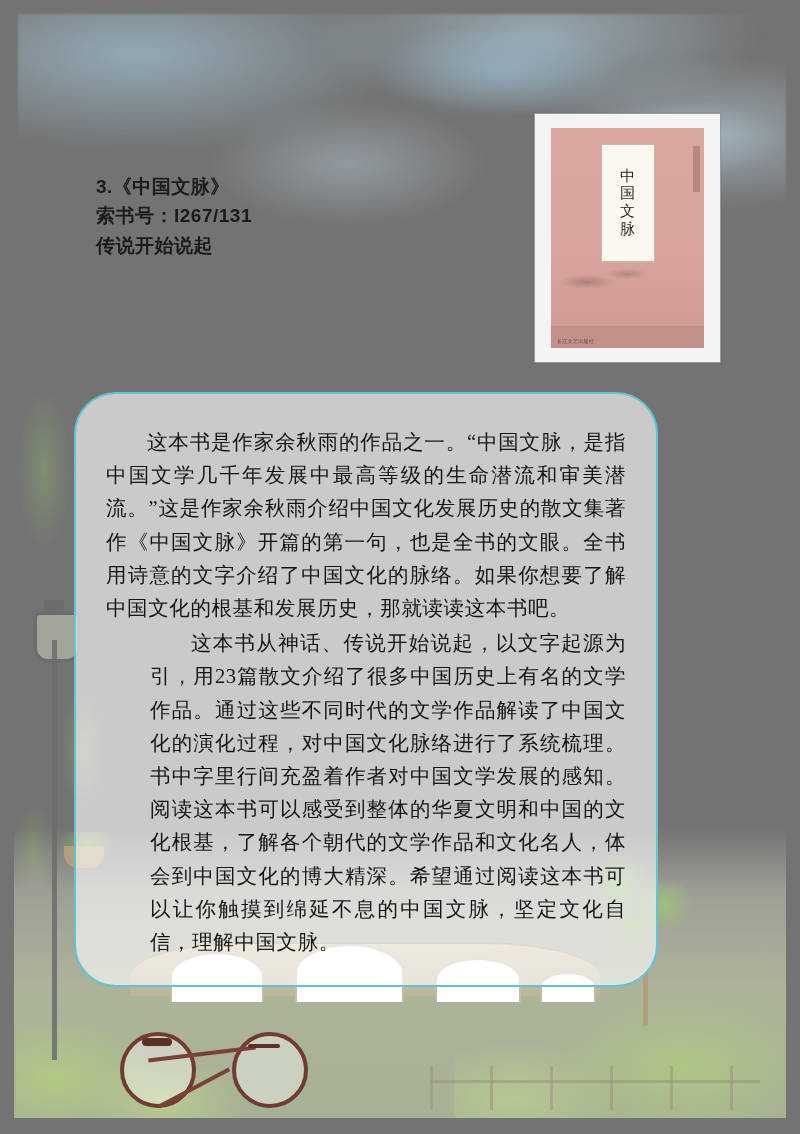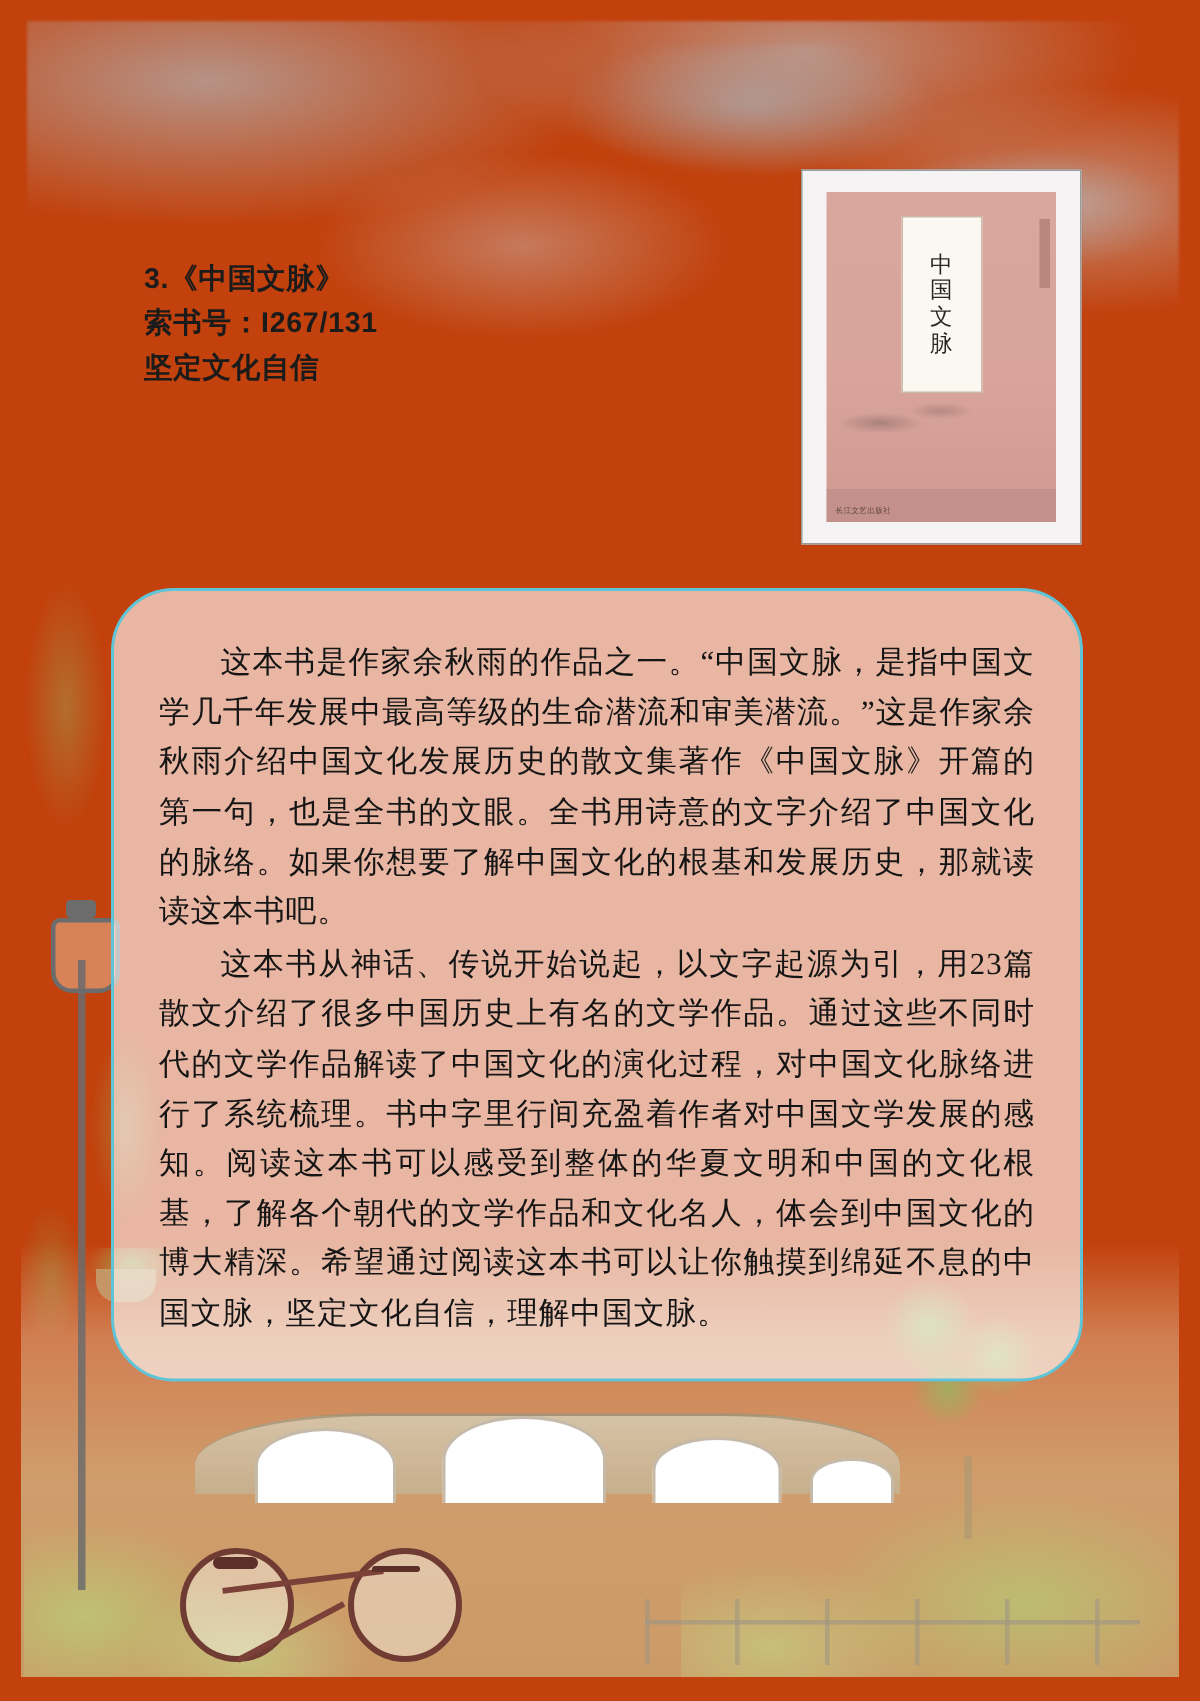--- a/index.html
+++ b/index.html
@@ -8,21 +8,21 @@
     background: #ffffff;
   }
   body {
     font-family: "Liberation Sans", sans-serif;
   }
   .page {
     position: relative;
     width: 800px;
     height: 1134px;
     overflow: hidden;
-    background: #c2410c;
+    background: #737373;
     box-sizing: border-box;
   }
   
   .bg {
     position: absolute;
     inset: 0;
     overflow: hidden;
   }
   .sky {
     position: absolute;
@@ -352,39 +352,39 @@
     bottom: 4px;
     font-size: 5px;
     color: #5d4340;
     letter-spacing: .3px;
   }
 
   .desc-card {
     position: absolute;
     left: 74px;
     top: 392px;
-    width: 648px;
+    width: 584px;
     min-height: 452px;
     border: 2px solid #5fc4d8;
     border-radius: 42px;
     background: rgba(255,255,255,0.62);
     box-sizing: border-box;
     padding: 32px 30px 26px 30px;
   }
   .desc-card p {
     margin: 0;
     color: #151515;
     font-size: 20.5px;
     line-height: 1.62;
     text-indent: 2em;
     letter-spacing: .6px;
     text-align: justify;
     font-family: "Liberation Serif", "DejaVu Serif", serif;
   }
-  .desc-card p + p { margin-top: 2px; }
+  .desc-card p + p { margin-top: 2px; margin-left: 44px; }
 </style>
 </head>
 <body>
 
 <div class="page">
 
   <div class="bg">
     <div class="sky"></div>
     <div class="sky2"></div>
     <div class="leftvine"></div>
@@ -426,21 +426,21 @@
       <div class="fence-post" style="left:240px"></div>
       <div class="fence-post" style="left:300px"></div>
     </div>
   </div>
 
   <div class="content">
 
     <div class="book-meta">
       <div class="line">3.《中国文脉》</div>
       <div class="line">索书号：I267/131</div>
-      <div class="line">坚定文化自信</div>
+      <div class="line">传说开始说起</div>
     </div>
 
     <div class="photo-frame">
       <div class="book-cover">
         <div class="cover-sideline"></div>
         <div class="cover-sketch"></div>
         <div class="cover-label">
           <span>中</span>
           <span>国</span>
           <span>文</span>

